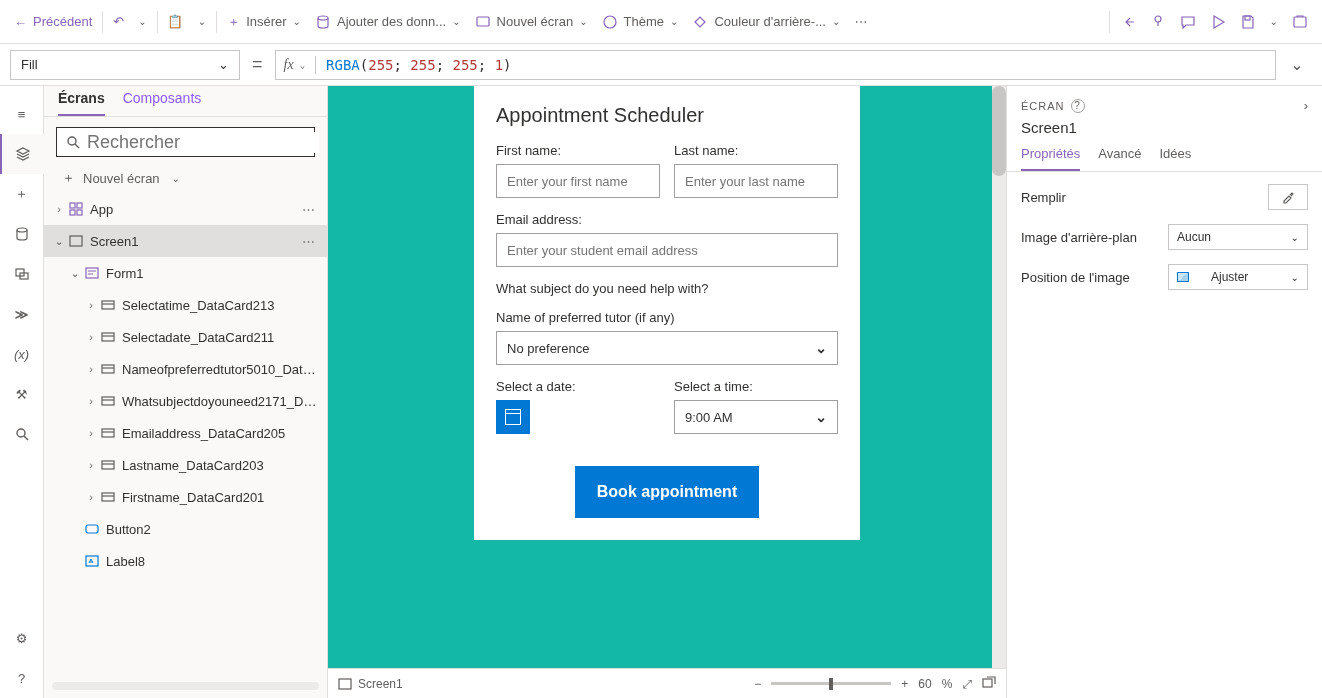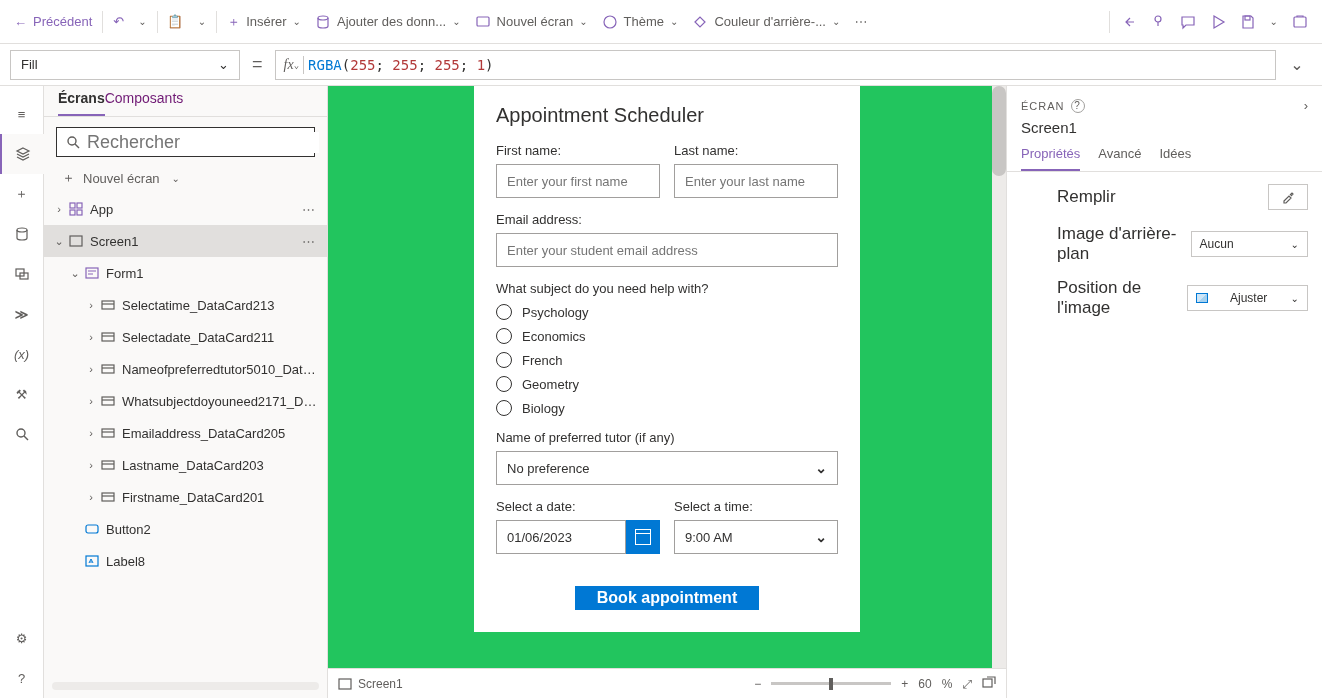--- a/index.html
+++ b/index.html
@@ -12,98 +12,98 @@
 .tb-btn { display: flex; align-items: center; gap: 6px; height: 32px; padding: 0 6px; cursor: pointer; border-radius: 2px; color: #605e5c; }
 .tb-btn .chev { font-size: 10px; color: #605e5c; }
 .tb-right { margin-left: auto; display: flex; align-items: center; gap: 2px; }
 .icon16 { width: 16px; height: 16px; flex-shrink: 0; }
 .purple { color: #8764b8; }
 
 
 .formula-bar { display: flex; align-items: center; height: 42px; border-bottom: 1px solid #e1dfdd; padding: 0 10px; gap: 6px; }
 .prop-select { width: 230px; height: 30px; border: 1px solid #c8c6c4; display: flex; align-items: center; justify-content: space-between; padding: 0 10px; background: #fff; }
 .eq { font-size: 18px; color: #605e5c; padding: 0 6px; }
-.fx-box { flex: 1; height: 30px; border: 1px solid #c8c6c4; display: flex; align-items: center; padding: 0 8px; font-family: Consolas, monospace; font-size: 14px; }
+.fx-box { flex: 1; height: 30px; border: 1px solid #c8c6c4; display: flex; align-items: center; padding: 0 8px; gap: 6px; font-family: Consolas, monospace; font-size: 14px; }
 .fx-label { font-style: italic; color: #605e5c; font-family: "Segoe UI"; }
 .fx-chev { font-size: 9px; color: #605e5c; }
 .expand-chev { width: 30px; text-align: center; font-size: 16px; color: #605e5c; }
 .tok-fn { color: #0078d4; }
 .tok-p { color: #323130; }
 .tok-num { color: #b23939; }
 
 
 .main { flex: 1; display: flex; min-height: 0; }
 
 
 .rail { width: 44px; border-right: 1px solid #e1dfdd; display: flex; flex-direction: column; align-items: center; padding-top: 8px; gap: 0; }
 .rail-btn { width: 44px; height: 40px; display: flex; align-items: center; justify-content: center; cursor: pointer; color: #605e5c; }
 .rail-btn.active { border-left: 2px solid #8764b8; background: #faf9f8; }
 .rail-spacer { flex: 1; }
 
 
 .tree-panel { width: 284px; border-right: 1px solid #e1dfdd; display: flex; flex-direction: column; background: #faf9f8; }
 .tree-head { display: flex; align-items: center; justify-content: space-between; padding: 12px 14px 6px 14px; }
 .tree-title { font-size: 17px; font-weight: 600; }
-.tree-tabs { display: flex; padding: 4px 14px 0 14px; font-size: 14px; border-bottom: 1px solid #e1dfdd; }
-.tree-tab { padding-bottom: 8px; cursor: pointer; color: #701a75; }
+.tree-tabs { display: flex; gap: 18px; padding: 4px 14px 0 14px; font-size: 14px; border-bottom: 1px solid #e1dfdd; }
+.tree-tab { padding-bottom: 8px; cursor: pointer; color: #8b5cf6; }
 .tree-tab.active { color: #323130; font-weight: 600; border-bottom: 2px solid #8764b8; }
 .search-wrap { padding: 10px 12px 6px 12px; }
 .search-box { display: flex; align-items: center; height: 30px; border: 1px solid #323130; background: #fff; padding: 0 8px; gap: 6px; }
 .search-box input { border: none; outline: none; flex: 1; font-size: 18px; }
 .new-screen { display: flex; align-items: center; gap: 8px; padding: 6px 14px 6px 18px; color: #605e5c; cursor: pointer; }
 .tree-list { flex: 1; overflow-y: auto; font-size: 13px; padding-bottom: 8px; }
 .tree-row { display: flex; align-items: center; height: 32px; padding-right: 8px; cursor: pointer; }
 .tree-row.selected { background: #e1dfdd; }
 .tree-row .caret { width: 14px; text-align: center; color: #605e5c; font-size: 11px; }
 .tree-row .ticon { width: 16px; margin: 0 6px 0 2px; display: flex; align-items: center; justify-content: center; }
 .tree-row .label { flex: 1; white-space: nowrap; overflow: hidden; text-overflow: ellipsis; }
 .tree-row .more { color: #605e5c; padding: 0 4px; }
 .ind0 { padding-left: 8px; } .ind2 { padding-left: 24px; } .ind3 { padding-left: 40px; }
 .h-scroll-fake { height: 8px; background: #edebe9; margin: 2px 8px 8px 8px; border-radius: 4px; }
 
 
-.canvas-area { flex: 1; display: flex; flex-direction: column; background: #22c55e; position: relative; min-width: 0; }
+.canvas-area { flex: 1; display: flex; flex-direction: column; background: #14b8a6; position: relative; min-width: 0; }
 .canvas-scroll { flex: 1; display: flex; align-items: flex-start; justify-content: center; overflow: hidden; position: relative; }
 .art { width: 386px; background: #fff; margin-top: 0; padding: 18px 22px 22px 22px; }
 .art h2 { font-size: 20px; font-weight: 400; margin-bottom: 16px; }
 .row2 { display: flex; gap: 14px; }
 .field { flex: 1; margin-bottom: 14px; }
 .field-label { font-size: 13px; margin-bottom: 6px; display: block; }
 .tinput { width: 100%; height: 34px; border: 1px solid #a19f9d; padding: 0 10px; font-size: 13px; color: #605e5c; }
 .radios { display: flex; flex-direction: column; gap: 8px; margin-top: 8px; }
 .radio { display: flex; align-items: center; gap: 10px; }
 .radio-dot { width: 16px; height: 16px; border: 1.5px solid #323130; border-radius: 50%; }
 .select { height: 34px; border: 1px solid #a19f9d; display: flex; align-items: center; justify-content: space-between; padding: 0 10px; background: #fff; }
 .select .chev { font-size: 14px; font-weight: bold; }
 .date-wrap { display: flex; }
 .date-wrap .tinput { flex: 1; }
 .date-btn { width: 34px; height: 34px; background: #0078d4; display: flex; align-items: center; justify-content: center; }
 .cal-ico { width: 16px; height: 16px; border: 1.5px solid #fff; position: relative; }
 .cal-ico:before { content: ""; position: absolute; left: 0; right: 0; top: 3px; border-top: 1.5px solid #fff; }
-.book-btn { display: block; margin: 18px auto 0; height: 24px; padding: 0 22px; background: #0078d4; color: #fff; border: none; font-size: 16px; font-weight: 600; cursor: pointer; }
+.book-btn { display: block; margin: 18px auto 0; height: 52px; padding: 0 22px; background: #0078d4; color: #fff; border: none; font-size: 16px; font-weight: 600; cursor: pointer; }
 .vscroll { position: absolute; right: 0; top: 0; bottom: 0; width: 14px; background: #edebe9; }
 .vthumb { width: 14px; background: #c8c6c4; border-radius: 7px; }
 
 
 .status { height: 30px; border-top: 1px solid #e1dfdd; background: #fff; display: flex; align-items: center; padding: 0 10px; gap: 10px; font-size: 12px; color: #605e5c; }
 .status .name { margin-right: auto; display: flex; align-items: center; gap: 6px; }
 .zoom-track { width: 120px; height: 3px; background: #c8c6c4; position: relative; }
 .zoom-thumb { position: absolute; top: -4px; width: 4px; height: 12px; background: #605e5c; }
 
 
 .props { width: 316px; border-left: 1px solid #e1dfdd; background: #fff; display: flex; flex-direction: column; }
 .props-head { padding: 12px 14px 4px 14px; display: flex; align-items: center; justify-content: space-between; text-align: center; }
 .props-eyebrow { font-size: 11px; letter-spacing: 1px; color: #605e5c; display: flex; align-items: center; gap: 6px; }
 .props-title { font-size: 15px; padding: 2px 14px 10px 14px; }
 .props-tabs { display: flex; gap: 18px; padding: 0 14px; border-bottom: 1px solid #e1dfdd; font-size: 13px; }
 .props-tab { padding-bottom: 8px; cursor: pointer; color: #605e5c; }
 .props-tab.active { color: #8764b8; font-weight: 400; border-bottom: 2px solid #8764b8; }
 .props-body { padding: 12px 14px; display: flex; flex-direction: column; gap: 14px; }
 .prow { display: flex; align-items: center; justify-content: space-between; gap: 10px; }
-.prow .pl { font-size: 17px; margin-left: 36px; }
+.prow .pl { font-size: 13px; }
 .fill-btn { width: 40px; height: 26px; border: 1px solid #c8c6c4; display: flex; align-items: center; justify-content: center; }
 .psel { width: 140px; height: 26px; border: 1px solid #c8c6c4; display: flex; align-items: center; justify-content: space-between; padding: 0 8px; font-size: 12px; }
 .psel .chev { font-size: 10px; }
 .mini-img { width: 12px; height: 10px; border: 1px solid #0078d4; background: linear-gradient(135deg,#cfe6f7 50%,#a6d1ef 50%); }
 </style>
 </head>
 <body>
 
 <div class="app">
 
@@ -434,55 +434,32 @@
               <span class="field-label">Last name:</span>
               <input class="tinput" placeholder="Enter your last name" style="">
             </div>
           </div>
           <div class="field">
             <span class="field-label">Email address:</span>
             <input class="tinput" placeholder="Enter your student email address" style="">
           </div>
           <div class="field">
             <span class="field-label">What subject do you need help with?</span>
-            <div class="radios">
-              <div class="radio">
-                  <span class="radio-dot"></span>
-                  <span>Psychology</span>
-                </div>
-              <div class="radio">
-                  <span class="radio-dot"></span>
-                  <span>Economics</span>
-                </div>
-              <div class="radio">
-                  <span class="radio-dot"></span>
-                  <span>French</span>
-                </div>
-              <div class="radio">
-                  <span class="radio-dot"></span>
-                  <span>Geometry</span>
-                </div>
-              <div class="radio">
-                  <span class="radio-dot"></span>
-                  <span>Biology</span>
-                </div>
-            </div>
           </div>
           <div class="field">
             <span class="field-label">Name of preferred tutor (if any)</span>
             <div class="select">
               <span>No preference</span>
               <span class="chev">⌄</span>
             </div>
           </div>
           <div class="row2">
             <div class="field">
               <span class="field-label">Select a date:</span>
               <div class="date-wrap">
-                <input class="tinput" style="color: rgb(50, 49, 48);" value="01/06/2023">
                 <div class="date-btn">
                     <span class="cal-ico"></span>
                   </div>
               </div>
             </div>
             <div class="field">
               <span class="field-label">Select a time:</span>
               <div class="select">
                 <span>9:00 AM</span>
                 <span class="chev">⌄</span>

